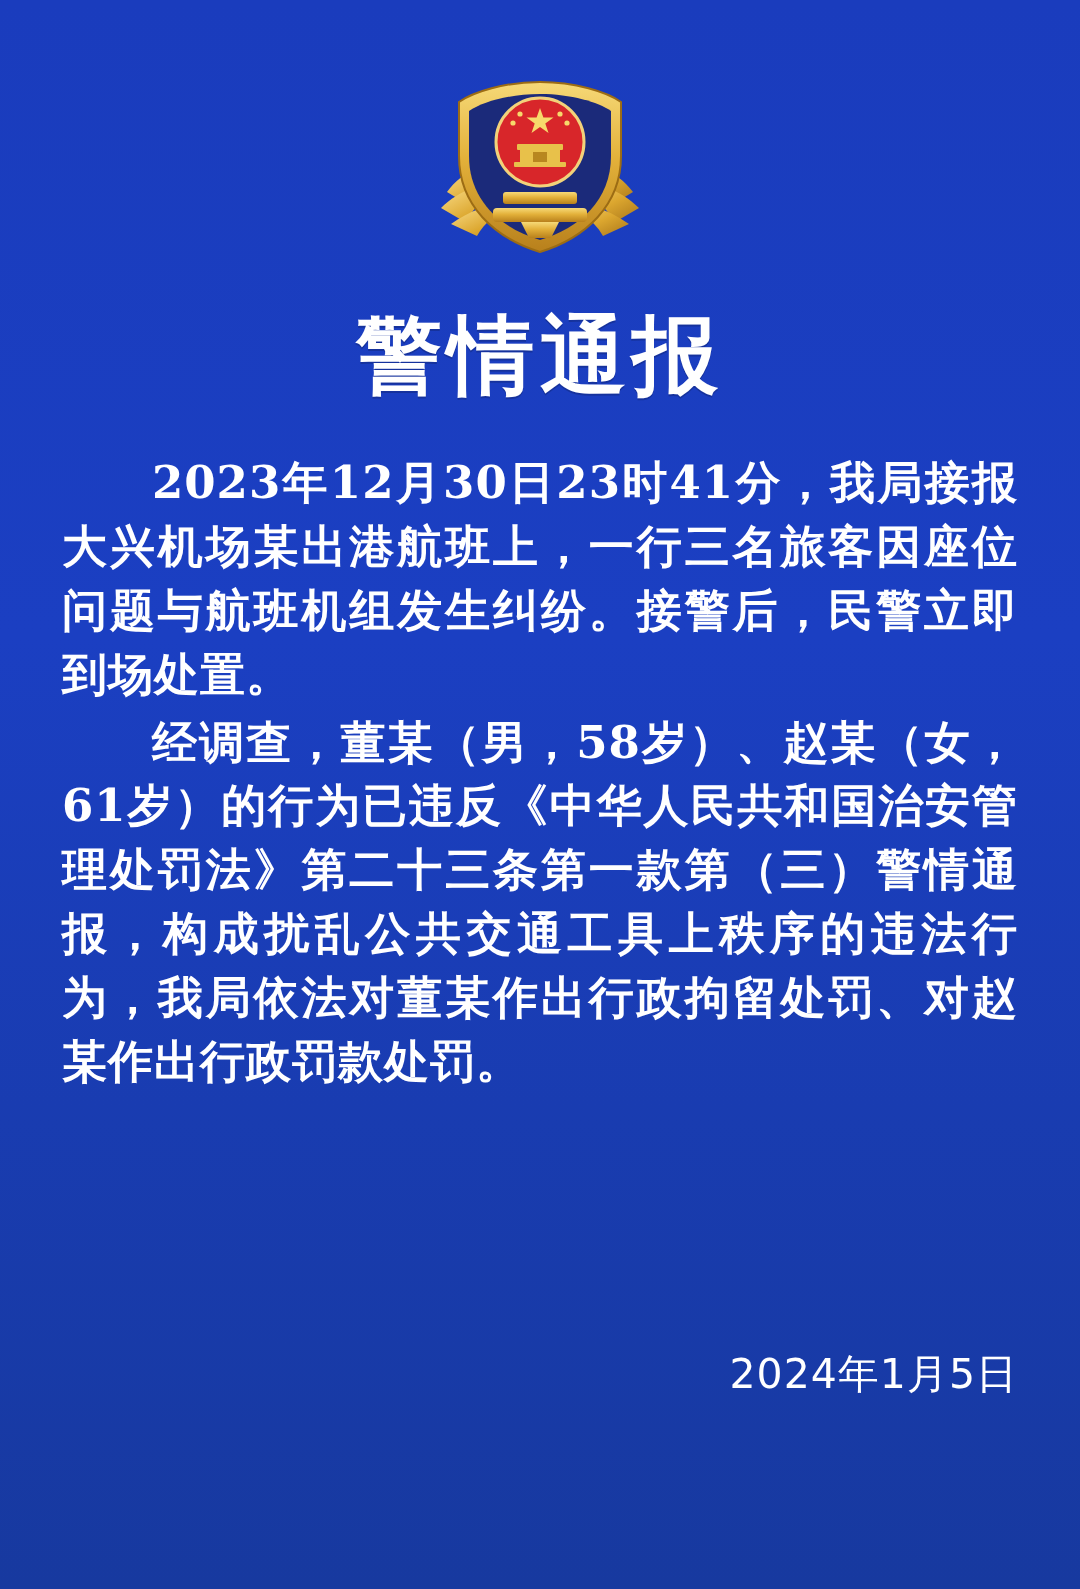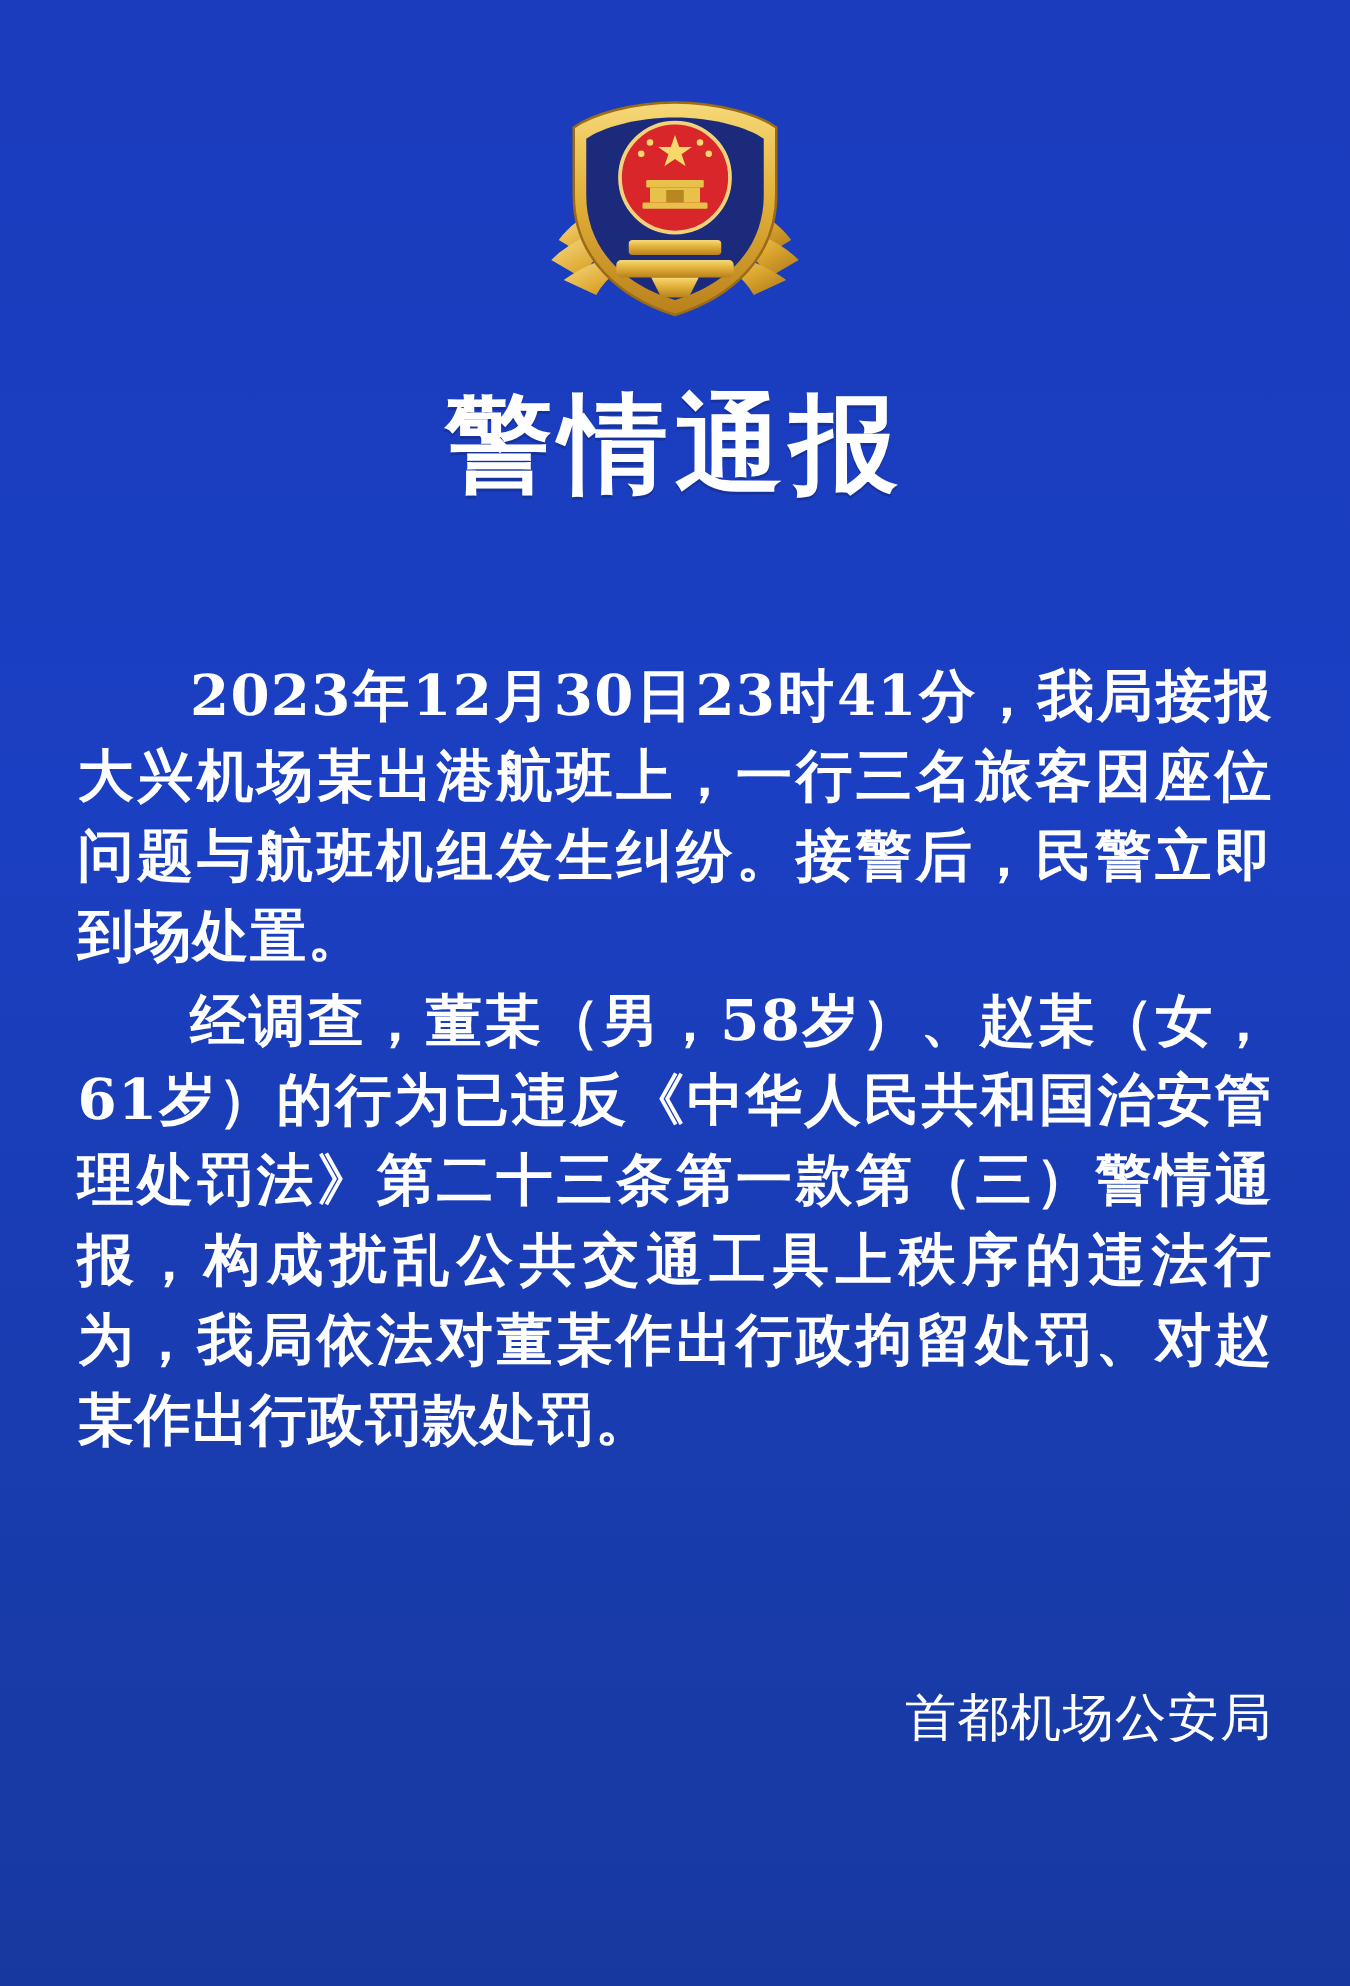--- a/index.html
+++ b/index.html
@@ -44,21 +44,21 @@
     font-family: "DejaVu Sans", "Liberation Sans", sans-serif;
     font-weight: bold;
     font-size: 86px;
     letter-spacing: 6px;
     color: #ffffff;
     text-shadow: 0 2px 0 rgba(0,0,0,0.18);
   }
 
   
   .body-text {
-    margin-top: 110px;
+    margin-top: 36px;
     font-family: "DejaVu Serif", "Liberation Serif", serif;
     font-weight: bold;
     font-size: 45px;
     line-height: 1.42;
     text-align: justify;
     text-align-last: left;
     letter-spacing: 1px;
     color: #ffffff;
   }
   .para {
@@ -141,16 +141,16 @@
   </div>
 
   <div class="title">警情通报</div>
 
   <div class="body-text">
     <p class="para">2023年12月30日23时41分，我局接报大兴机场某出港航班上，一行三名旅客因座位问题与航班机组发生纠纷。接警后，民警立即到场处置。</p>
     <p class="para">经调查，董某（男，58岁）、赵某（女，61岁）的行为已违反《中华人民共和国治安管理处罚法》第二十三条第一款第（三）警情通报，构成扰乱公共交通工具上秩序的违法行为，我局依法对董某作出行政拘留处罚、对赵某作出行政罚款处罚。</p>
   </div>
 
   <div class="signature">
-    <div>首都机场公安局</div>
+    <div>2024年1月5日</div>
   </div>
 
 </div>
 
 </body></html>

